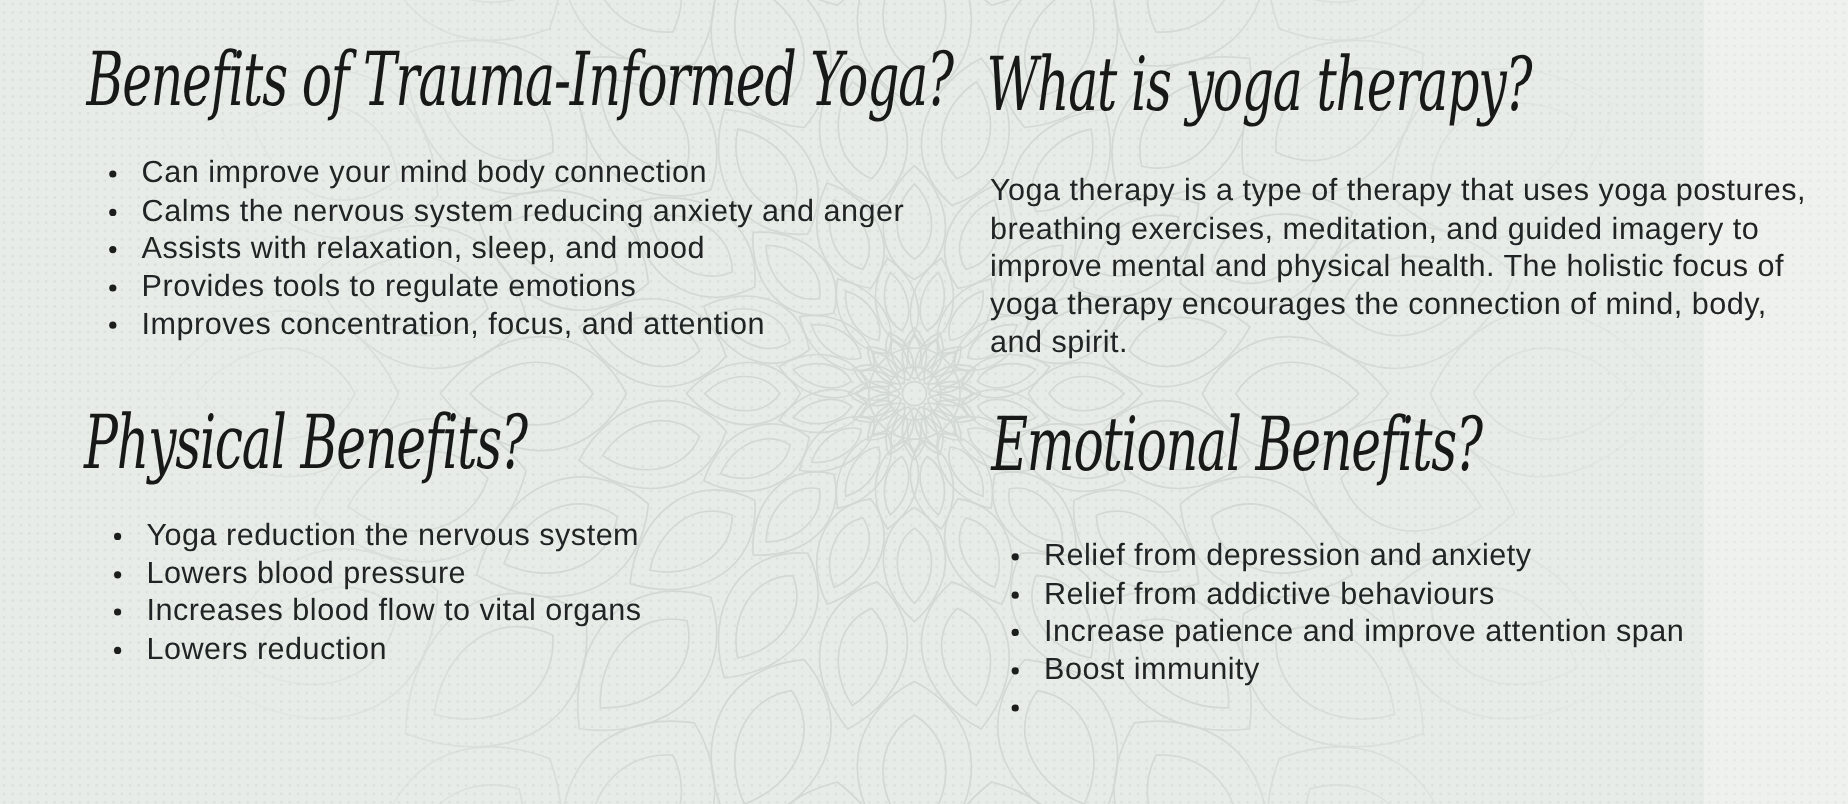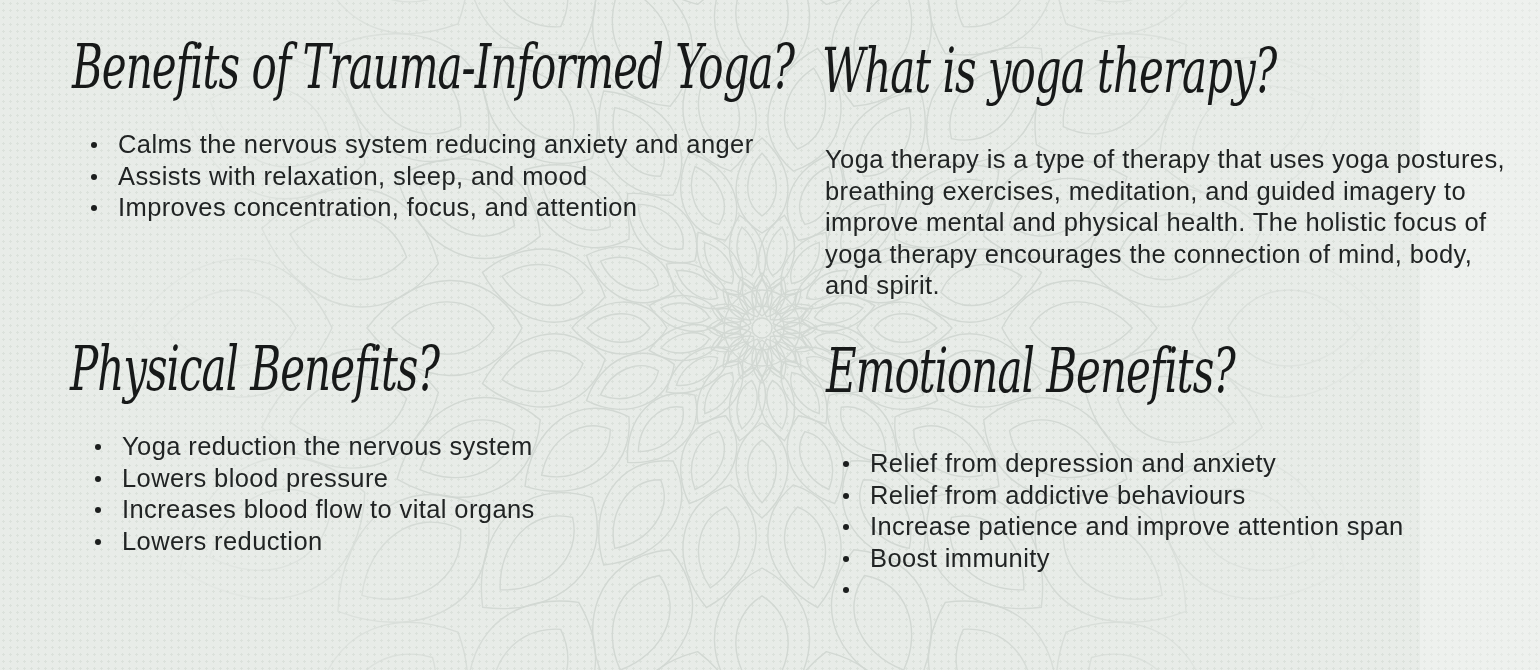--- a/index.html
+++ b/index.html
@@ -547,28 +547,36 @@
         <path d="M 0 -466 C 52.800000000000004 -495.04, 48.57600000000001 -558.4, 0 -598 C -48.57600000000001 -558.4, -52.800000000000004 -495.04, 0 -466 Z"></path>
       </g>
     </g>
 </svg>
 
 <div class="section-heading" id="heading-trauma">Benefits of Trauma-Informed Yoga?</div>
 
 <ul class="bullet-list body-text" id="list-trauma">
   <li>
       <span class="dot"></span>
+      <span>Can improve your mind body connection</span>
+    </li>
+  <li>
+      <span class="dot"></span>
       <span>Calms the nervous system reducing anxiety and anger</span>
     </li>
   <li>
       <span class="dot"></span>
       <span>Assists with relaxation, sleep, and mood</span>
     </li>
   <li>
       <span class="dot"></span>
+      <span>Provides tools to regulate emotions</span>
+    </li>
+  <li>
+      <span class="dot"></span>
       <span>Improves concentration, focus, and attention</span>
     </li>
 </ul>
 
 <div class="section-heading" id="heading-therapy">What is yoga therapy?</div>
 
 <div class="paragraph body-text">Yoga therapy is a type of therapy that uses yoga postures, breathing exercises, meditation, and guided imagery to improve mental and physical health. The holistic focus of yoga therapy encourages the connection of mind, body, and spirit.</div>
 
 <div class="section-heading" id="heading-physical">Physical Benefits?</div>
 

